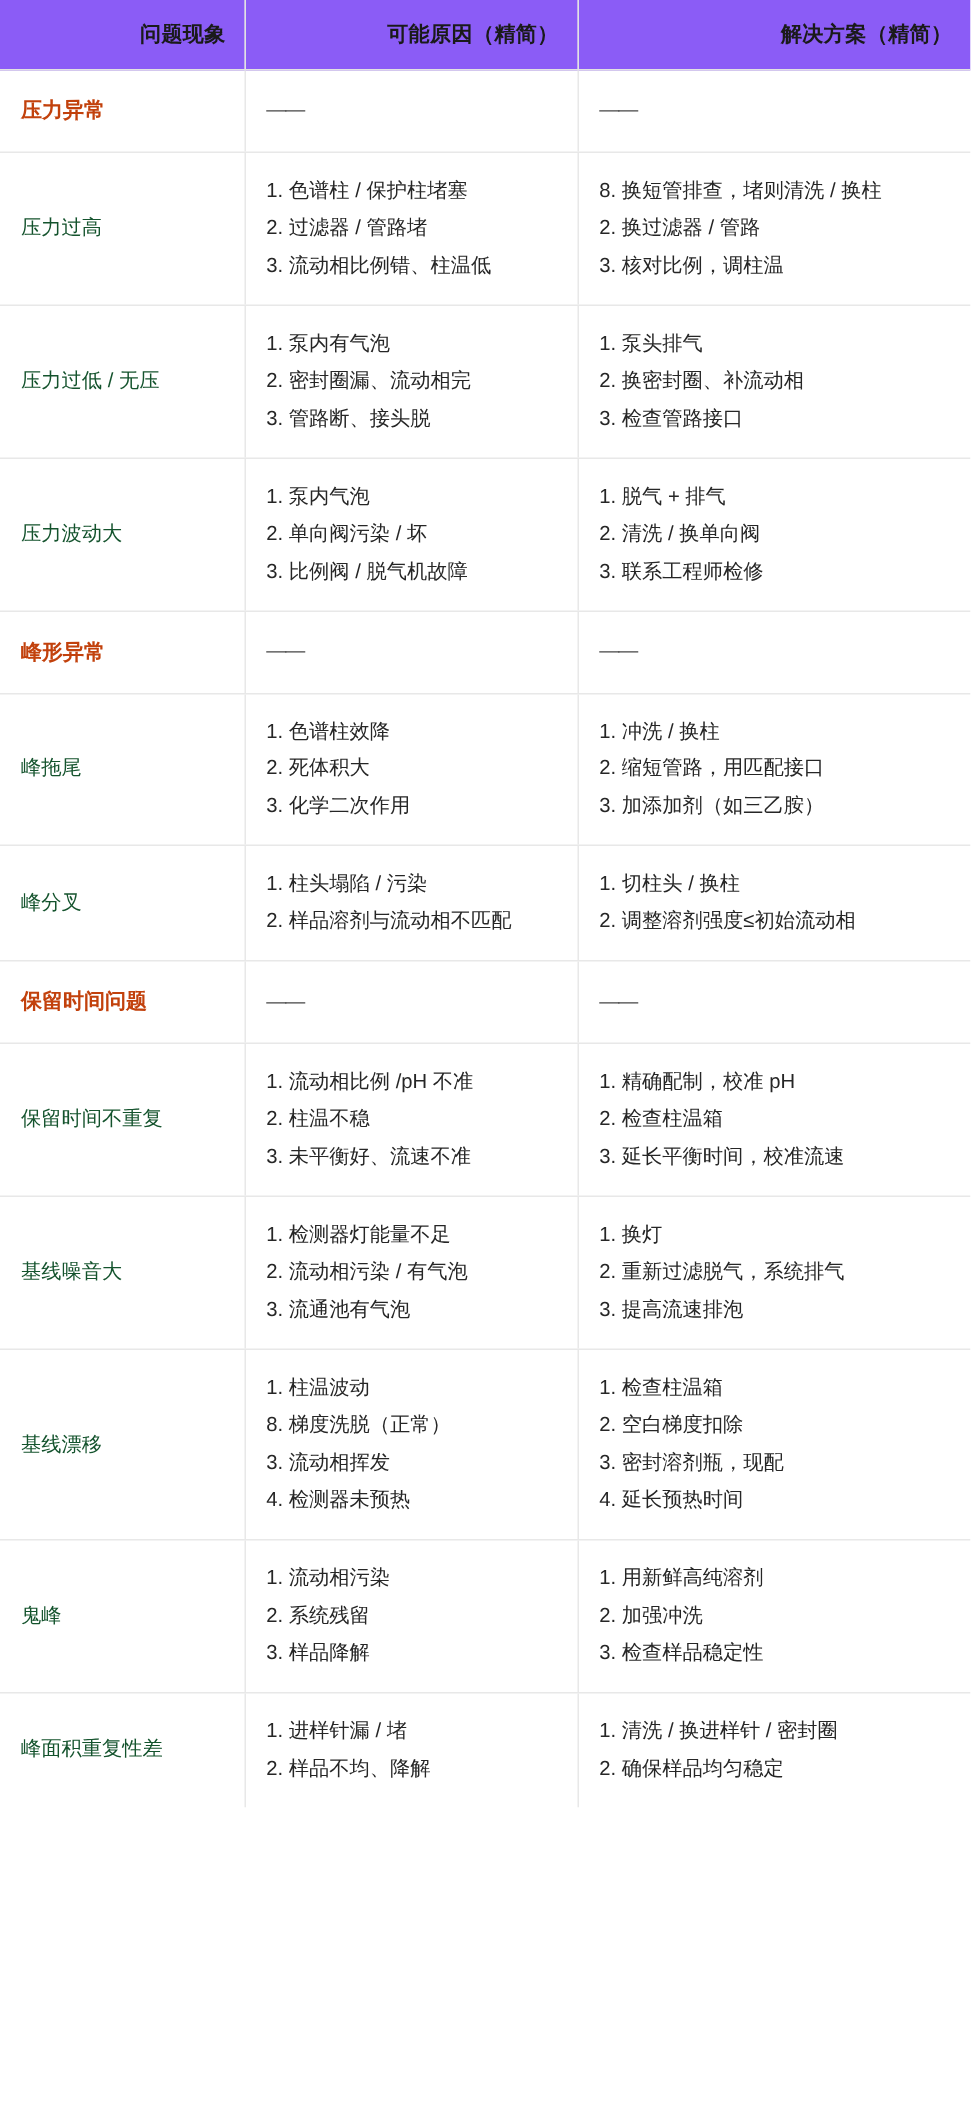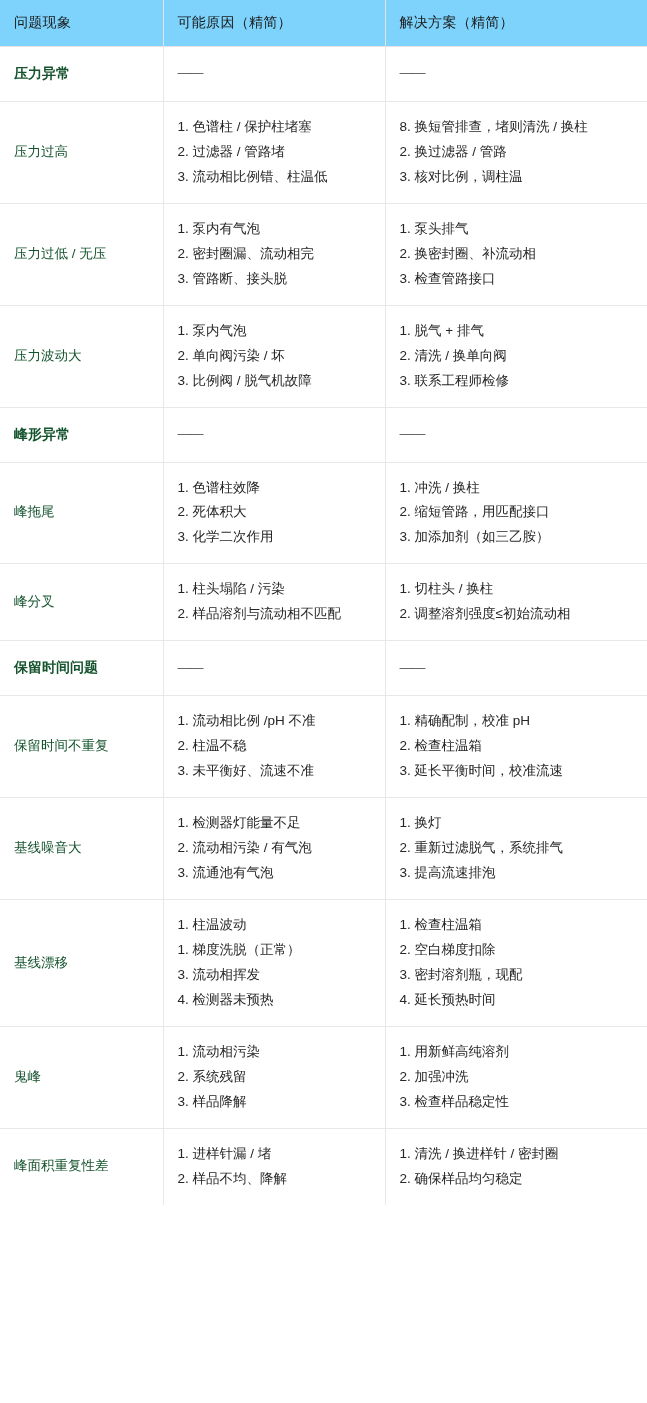--- a/index.html
+++ b/index.html
@@ -22,24 +22,24 @@
     width: 647px;
     border-collapse: collapse;
     table-layout: fixed;
     font-size: 13.5px;
   }
   table.troubleshoot col.c1 { width: 163px; }
   table.troubleshoot col.c2 { width: 222px; }
   table.troubleshoot col.c3 { width: 262px; }
 
   thead th {
-    background: #7dd3fc;
+    background: #8b5cf6;
     font-size: 14px;
-    font-weight: normal;
-    text-align: left;
+    font-weight: bold;
+    text-align: right;
     color: #1a1a1a;
     padding: 14px 12px 14px 14px;
     border-bottom: 1px solid #e2e2e2;
     vertical-align: middle;
     letter-spacing: 0.3px;
   }
   thead th.col-sep {
     border-left: 1px solid #e2e2e2;
   }
 
@@ -54,21 +54,21 @@
   tbody td.col-sep {
     border-left: 1px solid #e8e8e8;
   }
   tr.section td {
     padding-top: 14px;
     padding-bottom: 14px;
   }
   tr.section td.label {
     font-weight: bold;
     font-size: 14px;
-    color: #14532d;
+    color: #c2410c;
   }
   td.label {
     color: #14532d;
   }
   .dash {
     color: #555555;
     letter-spacing: -1px;
   }
   .lines {
     display: block;
@@ -253,21 +253,21 @@
               <span class="line">2. 重新过滤脱气，系统排气</span>
               <span class="line">3. 提高流速排泡</span>
             </span>
           </td>
         </tr>
         <tr class="item">
           <td class="label">基线漂移</td>
           <td class="col-sep">
             <span class="lines">
               <span class="line">1. 柱温波动</span>
-              <span class="line">1. 梯度洗脱（正常）</span>
+              <span class="line">8. 梯度洗脱（正常）</span>
               <span class="line">3. 流动相挥发</span>
               <span class="line">4. 检测器未预热</span>
             </span>
           </td>
           <td class="col-sep">
             <span class="lines">
               <span class="line">1. 检查柱温箱</span>
               <span class="line">2. 空白梯度扣除</span>
               <span class="line">3. 密封溶剂瓶，现配</span>
               <span class="line">4. 延长预热时间</span>

